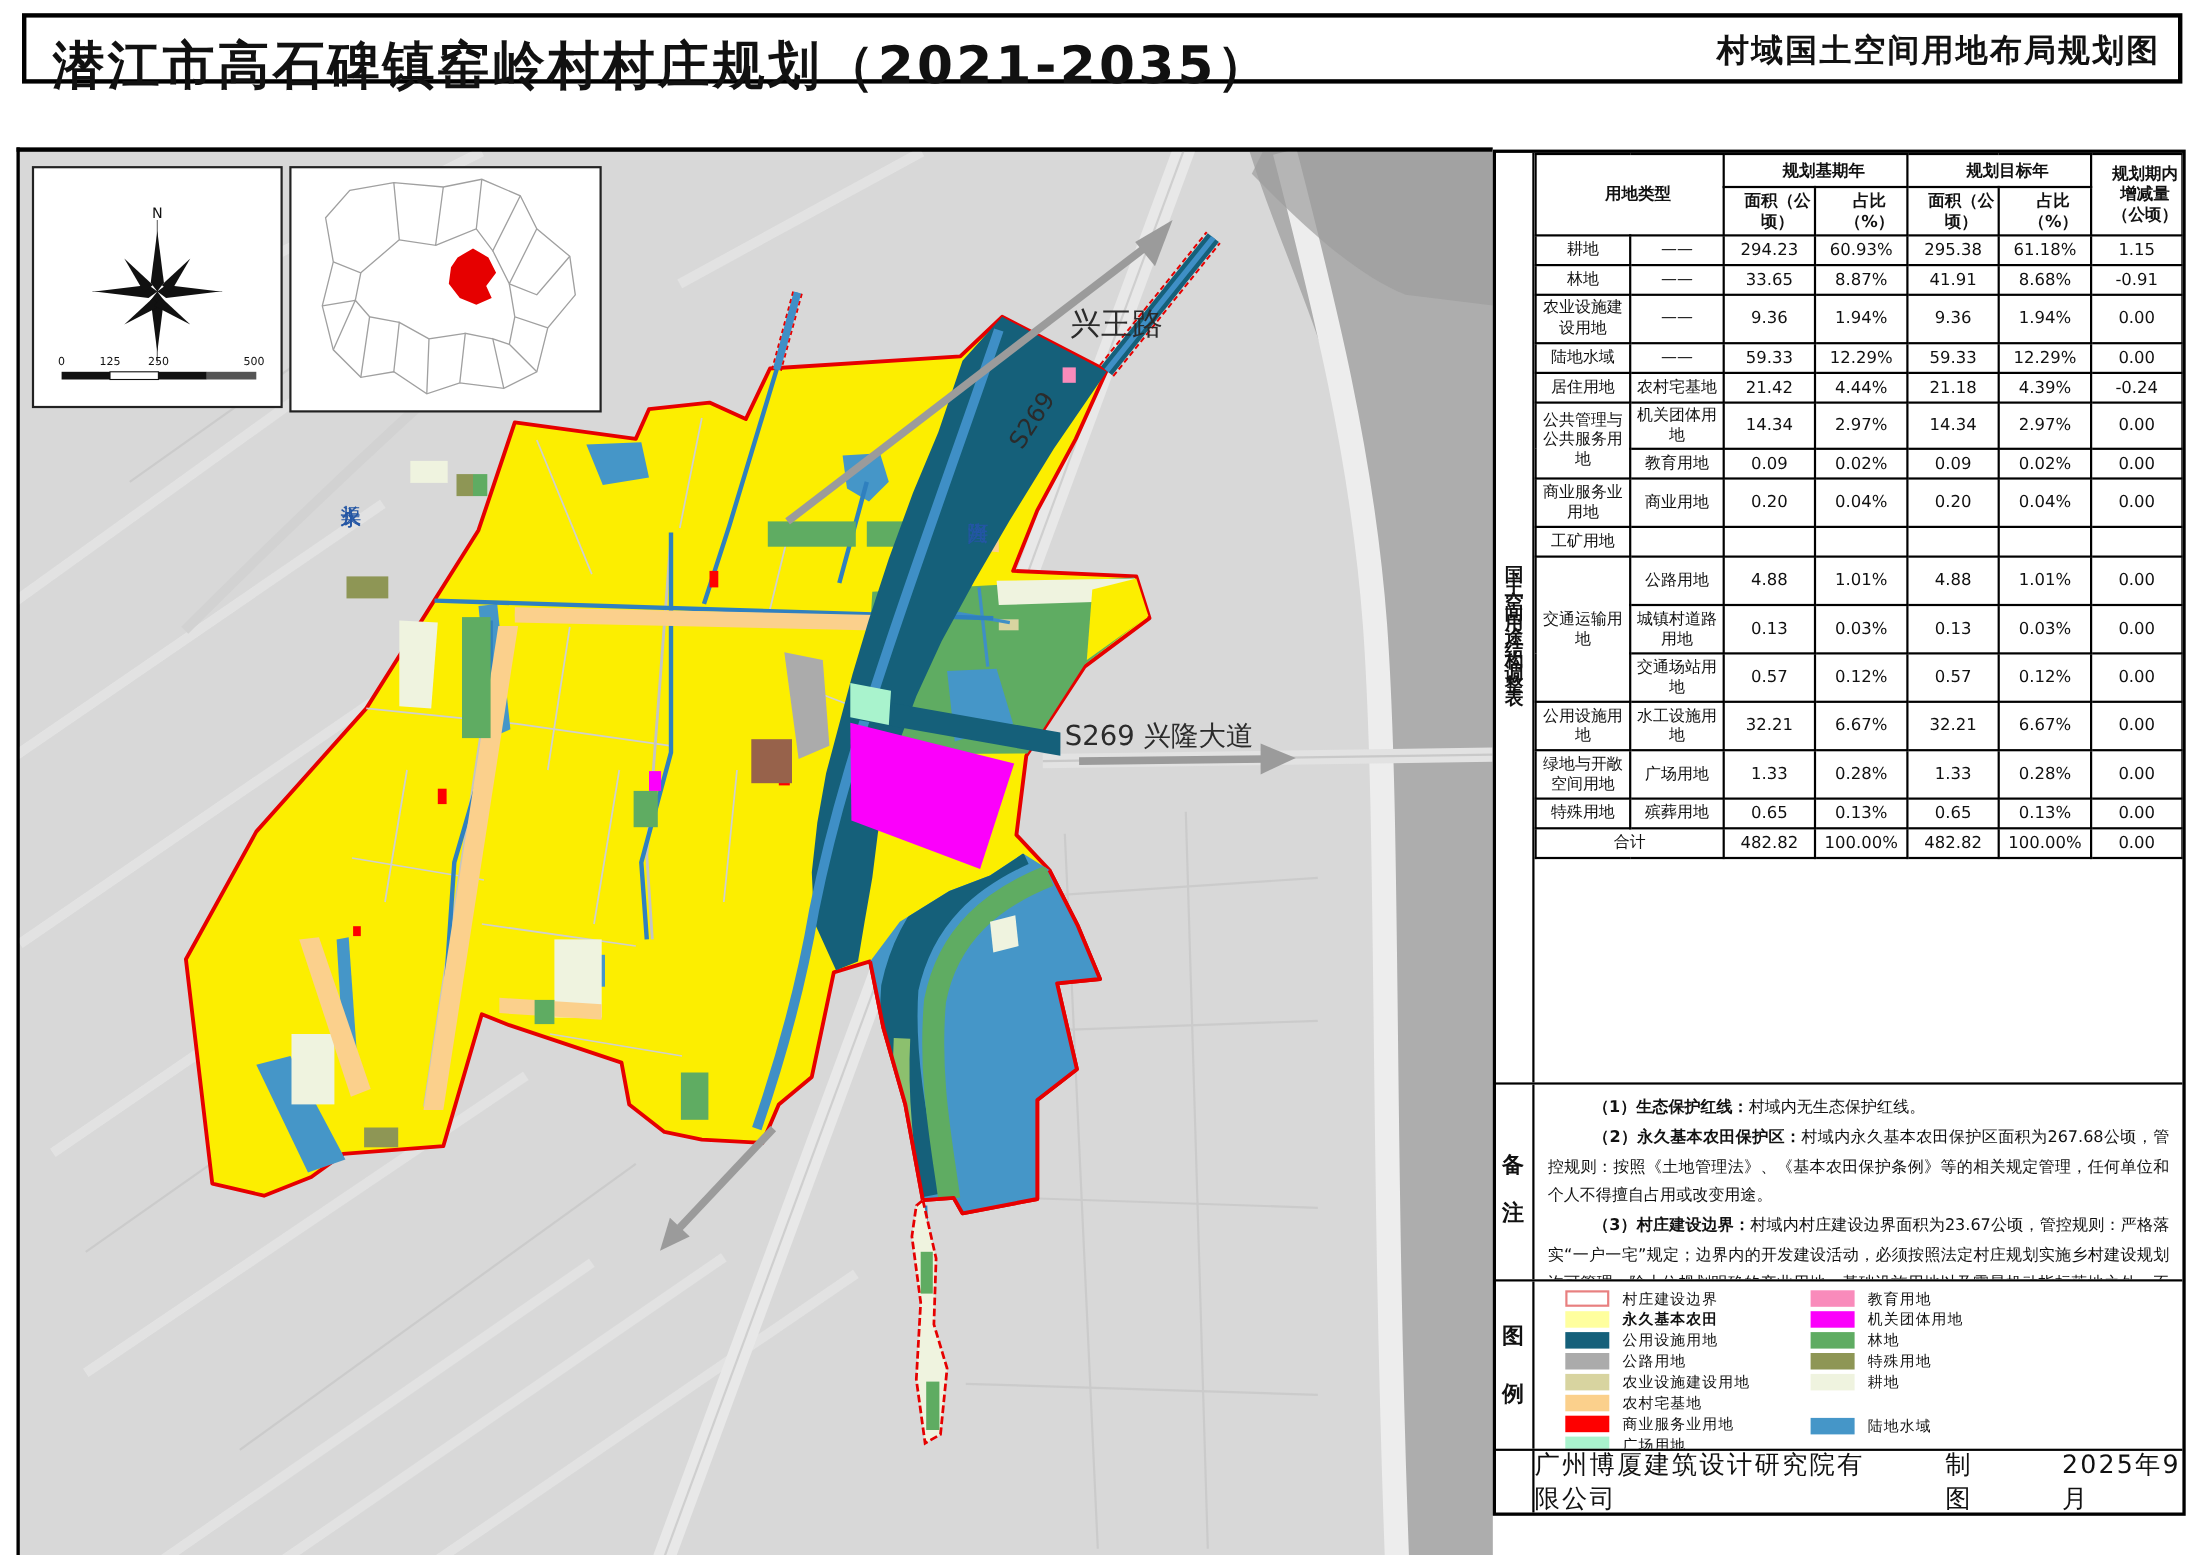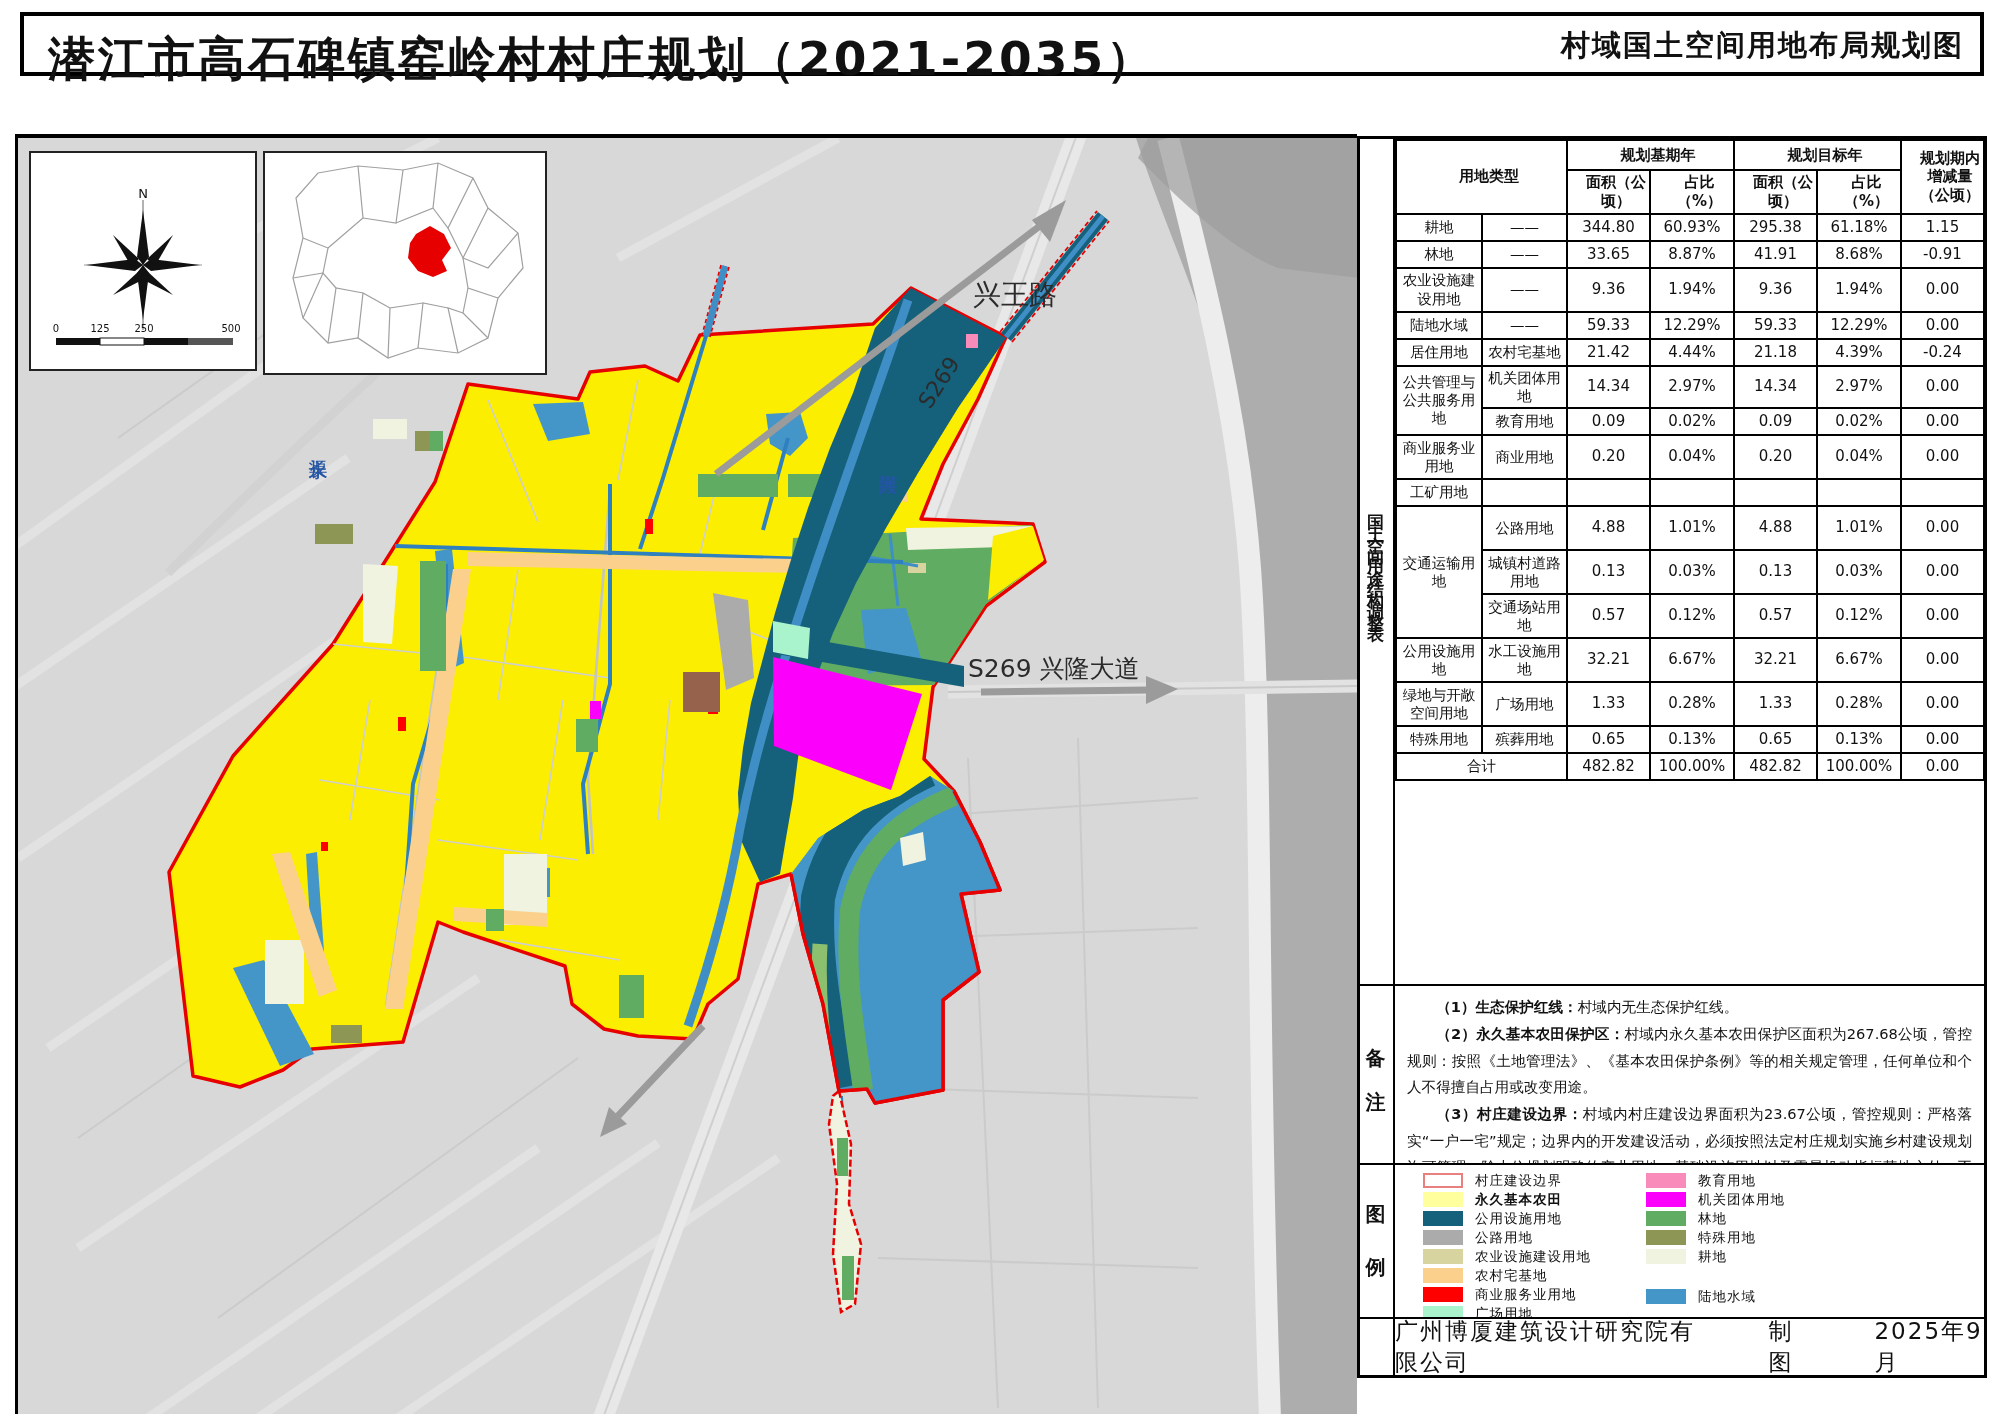--- a/index.html
+++ b/index.html
@@ -44,21 +44,21 @@
              font-size:14.5px; }
   table.lu th, table.lu td { border:2px solid #000; text-align:center;
              padding:2px 1px; line-height:1.25; word-break:break-all; }
   table.lu th { font-weight:bold; font-size:15px;padding-left:16px; }
   table.lu td.num { font-size:15px; letter-spacing:0; }
   table.lu tr { height:27px; }
 
   
   .notes { padding:8px 12px 0 12px; font-size:14.6px; line-height:1.83; text-align:justify; }
   .notes p { text-indent:2em; }
-  .notes b { font-weight:bold; }
+  .notes b { font-weight:bold;margin-left:12px; }
 
   
   .legend { display:flex; padding:8px 0 0 28px; gap:55px; }
   .lg-col { display:flex; flex-direction:column; }
   .lg-item { display:flex; align-items:center; margin-bottom:3px; height:16px; }
   .lg-item .sw { width:40px; height:15px; margin-right:12px; flex:none; }
   .lg-item .lb { font-size:13.5px; letter-spacing:1px; }
   .lg-item.bold .lb { font-weight:bold; }
   .lg-gap { margin-top:21px; }
 
@@ -338,21 +338,21 @@
             <th>面积（公顷）</th>
             <th>占比（%）</th>
             <th>面积（公顷）</th>
             <th>占比（%）</th>
           </tr>
         </thead>
         <tbody id="lu-body">
             <tr>
               <td rowspan="1">耕地</td>
               <td>——</td>
-              <td class="num">344.80</td>
+              <td class="num">294.23</td>
               <td class="num">60.93%</td>
               <td class="num">295.38</td>
               <td class="num">61.18%</td>
               <td class="num">1.15</td>
             </tr>
             <tr>
               <td rowspan="1">林地</td>
               <td>——</td>
               <td class="num">33.65</td>
               <td class="num">8.87%</td>

